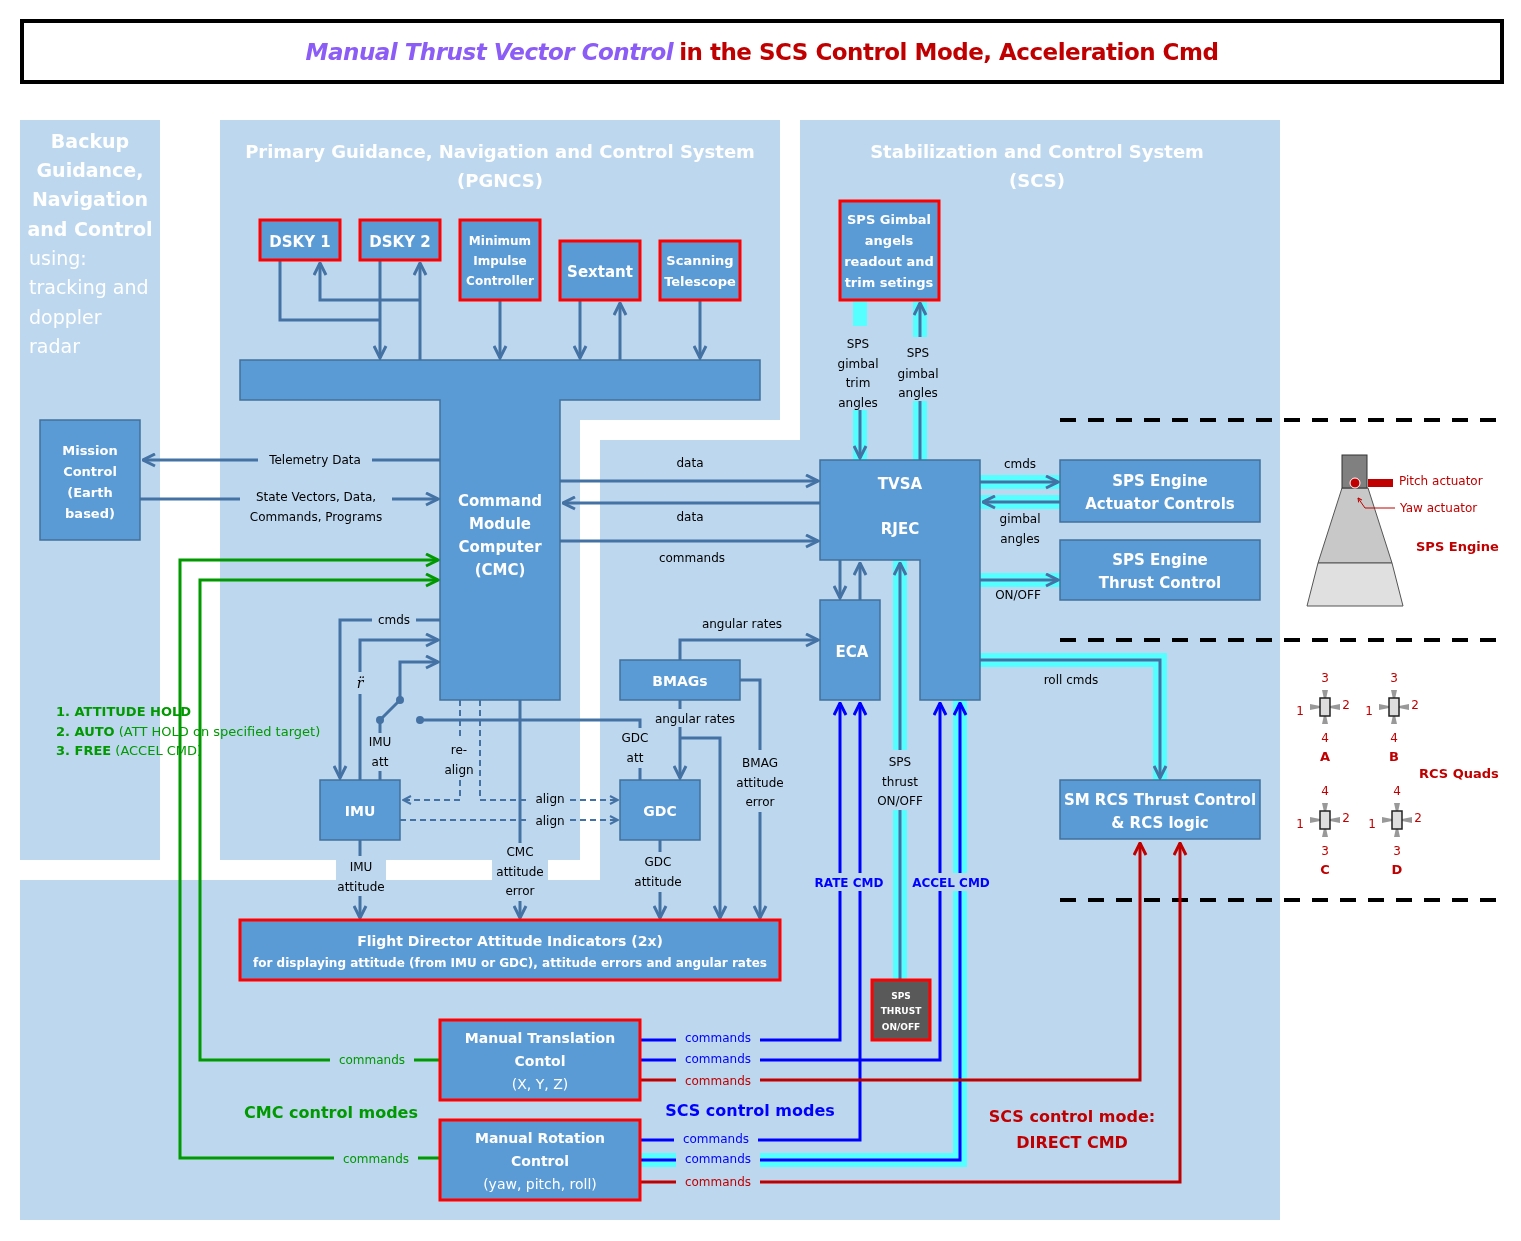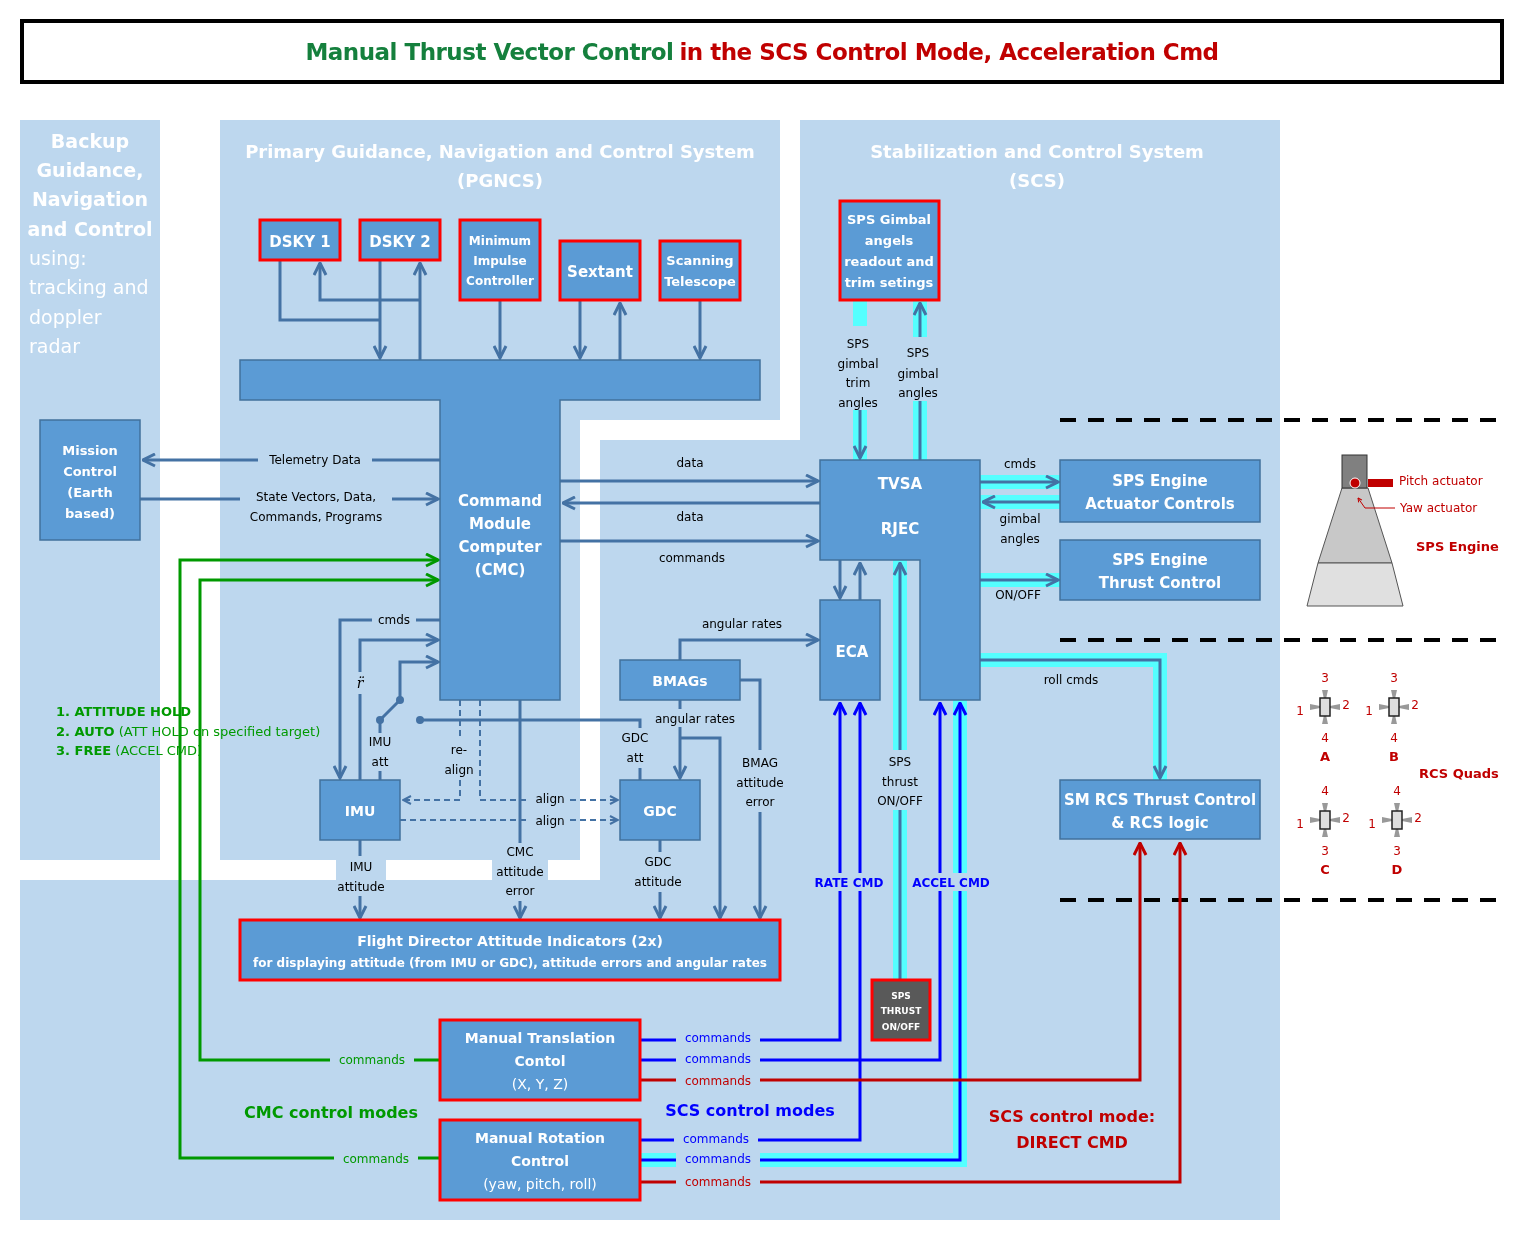--- a/index.html
+++ b/index.html
@@ -1,19 +1,19 @@
 <!DOCTYPE html>
 <html><head>
 <meta charset="utf-8">
 <style>
   html,body{margin:0;padding:0;background:#fff;}
   body{width:1521px;height:1241px;position:relative;overflow:hidden;font-family:"DejaVu Sans","Liberation Sans",sans-serif;}
   svg{position:absolute;left:0;top:0;}
   .title-box{position:absolute;left:20px;top:19px;width:1476px;height:57px;border:4px solid #000;background:#fff;display:flex;align-items:center;justify-content:center;font-family:"DejaVu Sans","Liberation Sans",sans-serif;font-weight:bold;font-size:23px;letter-spacing:-0.5px;}
-  .title-black{color:#15803d;}
+  .title-black{color:#8b5cf6;font-style:italic;}
   .title-red{color:#c00000;margin-left:6px;}
 </style>
 </head>
 <body>
 
 <div class="title-box">
   <span class="title-black">Manual Thrust Vector Control</span>
   <span class="title-red">in the SCS Control Mode,  Acceleration Cmd</span>
 </div>
 

